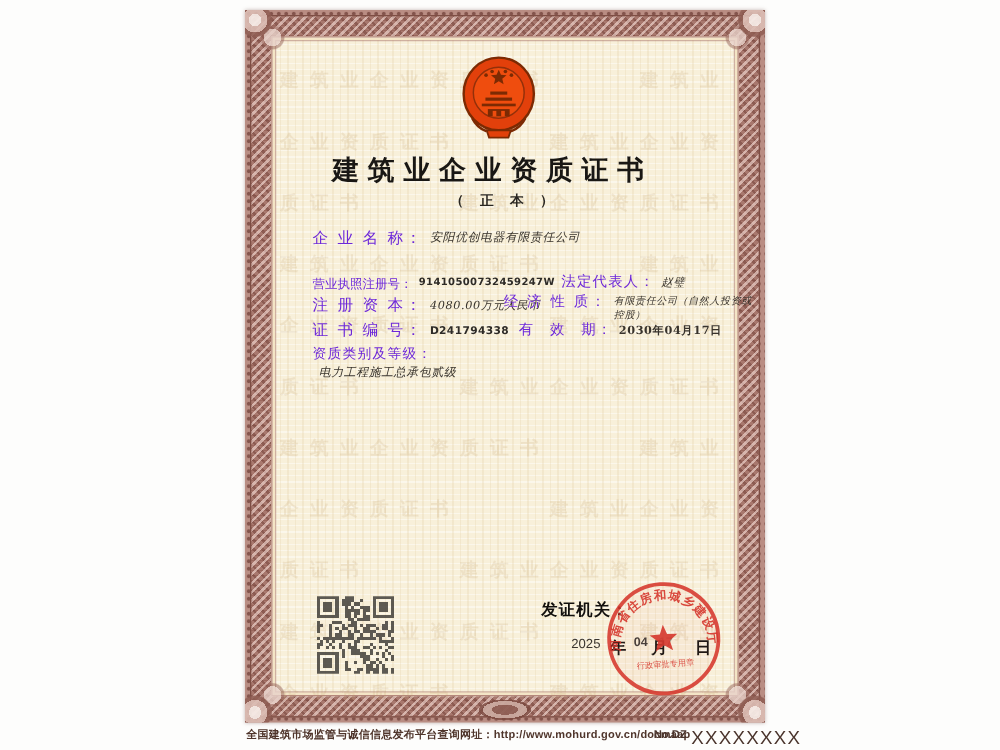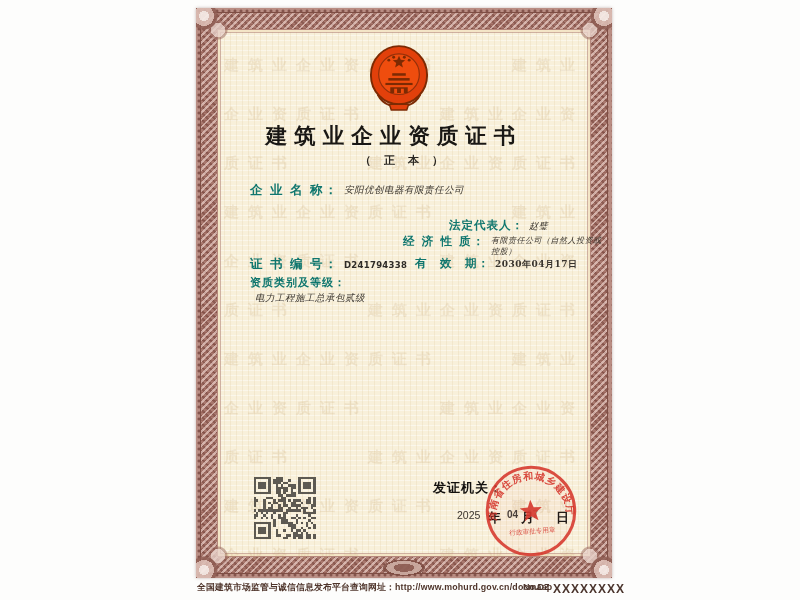--- a/index.html
+++ b/index.html
@@ -69,21 +69,21 @@
     position:absolute;left:208px;top:121px;width:372px;text-align:center;
     font-size:21.5px;font-weight:bold;letter-spacing:7px;color:#191714;z-index:2;
   }
   .subtitle{
     position:absolute;left:218px;top:153px;width:372px;text-align:center;
     font-size:11px;font-weight:bold;letter-spacing:5px;color:#2a2722;z-index:2;
   }
 
   
   .row{position:absolute;display:flex;align-items:flex-start;z-index:2;white-space:nowrap;}
-  .lab{font-weight:bold;color:#0f766e;font-size:12.5px;letter-spacing:2px;flex:none;}
+  .lab{font-weight:normal;color:#6d28d9;font-size:12.5px;letter-spacing:2px;flex:none;}
   .lab.small{font-size:10px;letter-spacing:0;}
   .lab.med{font-size:11px;letter-spacing:1px;}
   .lab.c2{font-size:11.5px;letter-spacing:1px;}
   .val{color:#38332c;font-family:"DejaVu Serif","Liberation Serif",serif;font-style:italic;
        font-size:9.5px;margin-left:5px;margin-top:2px;letter-spacing:.5px;}
   .val.wrap{white-space:normal;line-height:11px;margin-top:1px;}
   .val.num{font-family:"DejaVu Sans","Liberation Sans",sans-serif;font-style:normal;
            font-weight:bold;font-size:8px;letter-spacing:.3px;color:#2e2b27;margin-top:4px;}
   .val.numlg{font-size:8.5px;}
   .val.bold9{font-size:9px;}
@@ -101,21 +101,21 @@
   .d-munit{left:521px;font-size:13px;}
   .d-day{left:527px;font-size:10px;color:rgba(69,64,58,.5);}
   .d-dunit{left:556px;font-size:13px;}
   .ministry{position:absolute;left:418px;top:536px;width:175px;text-align:center;
             font-size:11px;font-weight:bold;letter-spacing:.5px;color:#16130f;z-index:2;}
 
   
   .footer{position:absolute;left:0;top:582px;width:664px;height:14px;z-index:2;}
   .f-query{position:absolute;left:197px;top:0;font-size:8.8px;color:#4f352b;letter-spacing:.2px;font-weight:bold;}
   .f-serial-label{position:absolute;left:523px;top:0;font-size:9px;color:#4a342c;font-weight:bold;}
-  .f-serial-value{position:absolute;left:553px;top:0;font-size:12px;color:#4a342c;font-weight:bold;letter-spacing:1px;}
+  .f-serial-value{position:absolute;left:553px;top:0;font-size:15px;color:#4a342c;font-weight:normal;letter-spacing:1px;}
 </style>
 </head>
 <body>
 
 <div class="page">
 
   <div class="cert">
     <div class="band"></div>
     <div class="paper"></div>
     <div class="corner tl"></div>
@@ -148,25 +148,33 @@
 
   <div class="title">建筑业企业资质证书</div>
   <div class="subtitle">（ 正 本 ）</div>
 
   <div class="row" style="left:250px;top:182px;">
     <span class="lab">企 业 名 称：</span>
     <span class="val">安阳优创电器有限责任公司</span>
   </div>
 
 
+  <div class="row" style="left:250px;top:218px;">
+    <span class="lab small" style="margin-top:2px;">营业执照注册号：</span>
+    <span class="val num" style="margin-top:3px;">91410500732459247W</span>
+  </div>
   <div class="row" style="left:405px;top:218px;padding-left:44px;">
     <span class="lab c2">法定代表人：</span>
     <span class="val bold9">赵璧</span>
   </div>
 
+  <div class="row" style="left:250px;top:236px;">
+    <span class="lab">注 册 资 本：</span>
+    <span class="val bold9">4080.00万元人民币</span>
+  </div>
   <div class="row" style="left:403px;top:234px;">
     <span class="lab c2" style="letter-spacing:2px;">经 济 性 质：</span>
     <span class="val wrap" style="width:118px;font-size:8px;">有限责任公司（自然人投资或控股）</span>
   </div>
 
   <div class="row" style="left:250px;top:256px;">
     <span class="lab">证 书 编 号：</span>
     <span class="val num numlg">D241794338</span>
   </div>
   <div class="row" style="left:415px;top:256px;">

